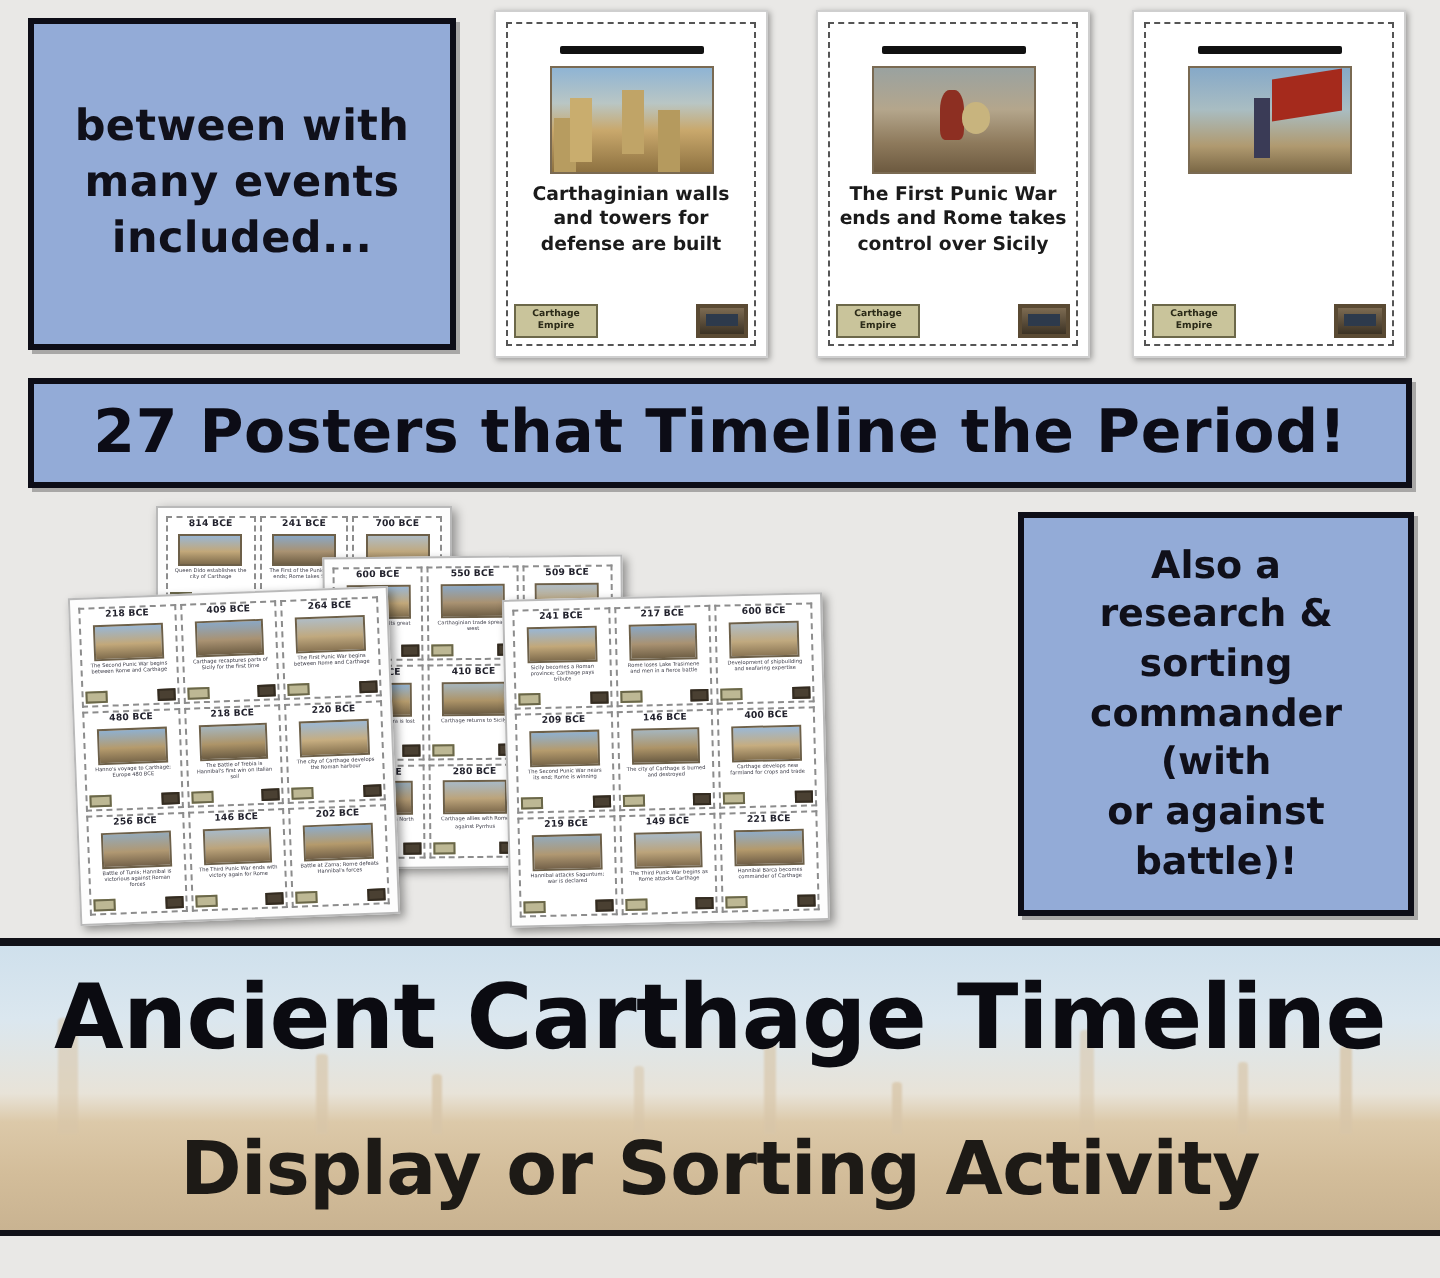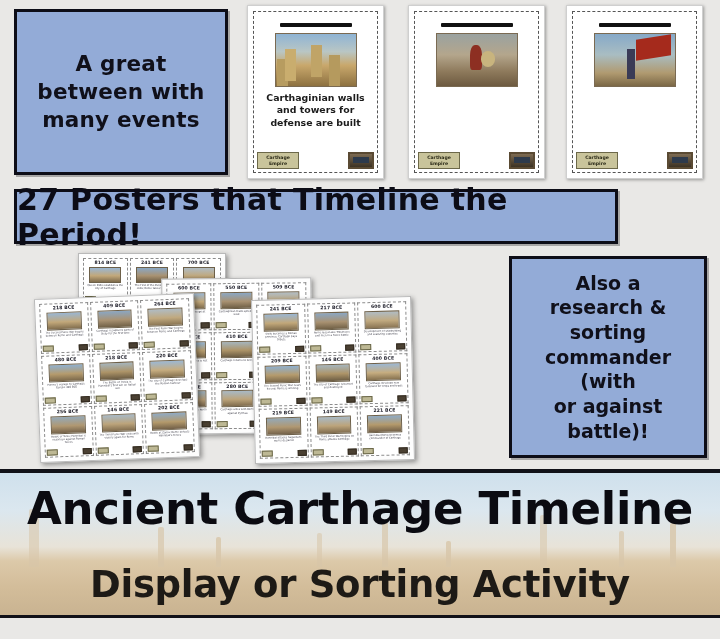--- a/index.html
+++ b/index.html
@@ -107,21 +107,21 @@
     content:"";position:absolute;right:4%;top:6%;width:44%;height:40%;
     background:#a52a1c;transform:skewY(-9deg);
   }
   .art-punic2:after{
     content:"";position:absolute;left:40%;top:28%;width:11%;height:58%;
     background:#3a3b56;
   }
 
   
   #banner{
-    position:absolute; left:14px; top:189px; width:604px; height:55px;
+    position:absolute; left:14px; top:189px; width:692px; height:55px;
     background:#93abd7; border:3px solid #0d0d17; box-sizing:border-box;
     display:flex;align-items:center;justify-content:center;
     box-shadow:2px 2px 0 rgba(0,0,0,.28);
   }
   #banner .txt{
     font-size:30px;color:#0c0c16;font-weight:600;letter-spacing:.3px;
     font-family:"DejaVu Sans", sans-serif;
   }
 
   
@@ -219,23 +219,23 @@
     margin-top:31px;
   }
 </style>
 </head>
 <body>
 
 <div id="top-row">
 
   <div class="promo-box">
     <div class="txt hand">
-      <div>A great</div>
       <div>between with</div>
       <div>many events</div>
+      <div>included...</div>
     </div>
   </div>
 
   <div class="poster p1">
     <div class="dash">
       <div class="rule"></div>
       <div class="pic art-walls"></div>
       <div class="cap hand">Carthaginian walls and towers for defense are built</div>
       <div class="feet">
         <div class="badge-emp">
@@ -244,20 +244,21 @@
         </div>
         <div class="badge-thumb"></div>
       </div>
     </div>
   </div>
 
   <div class="poster p2">
     <div class="dash">
       <div class="rule"></div>
       <div class="pic art-punic1"></div>
+      <div class="cap hand">The First Punic War ends and Rome takes control over Sicily</div>
       <div class="feet">
         <div class="badge-emp">
           <span>Carthage</span>
           <span>Empire</span>
         </div>
         <div class="badge-thumb"></div>
       </div>
     </div>
   </div>
 

